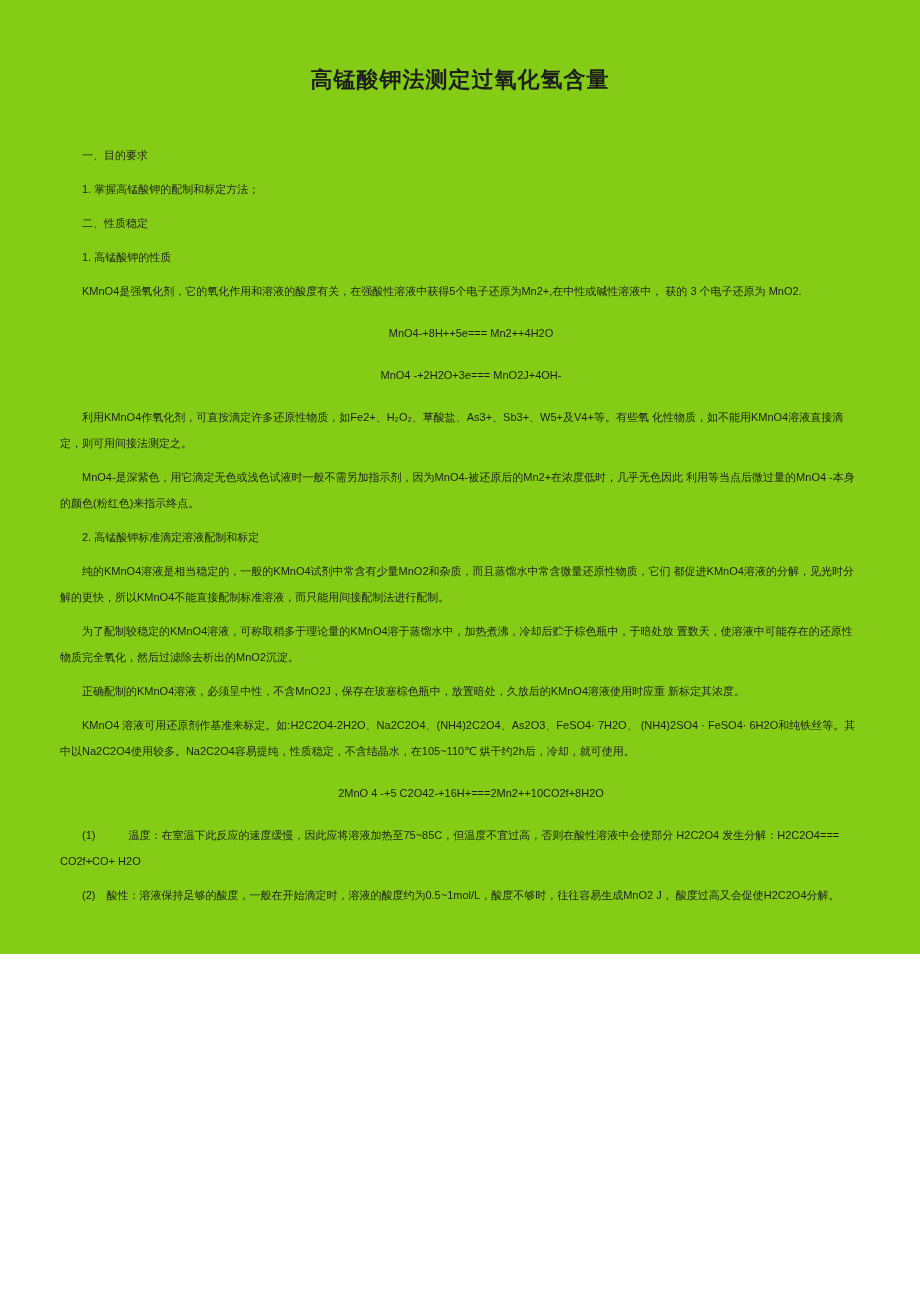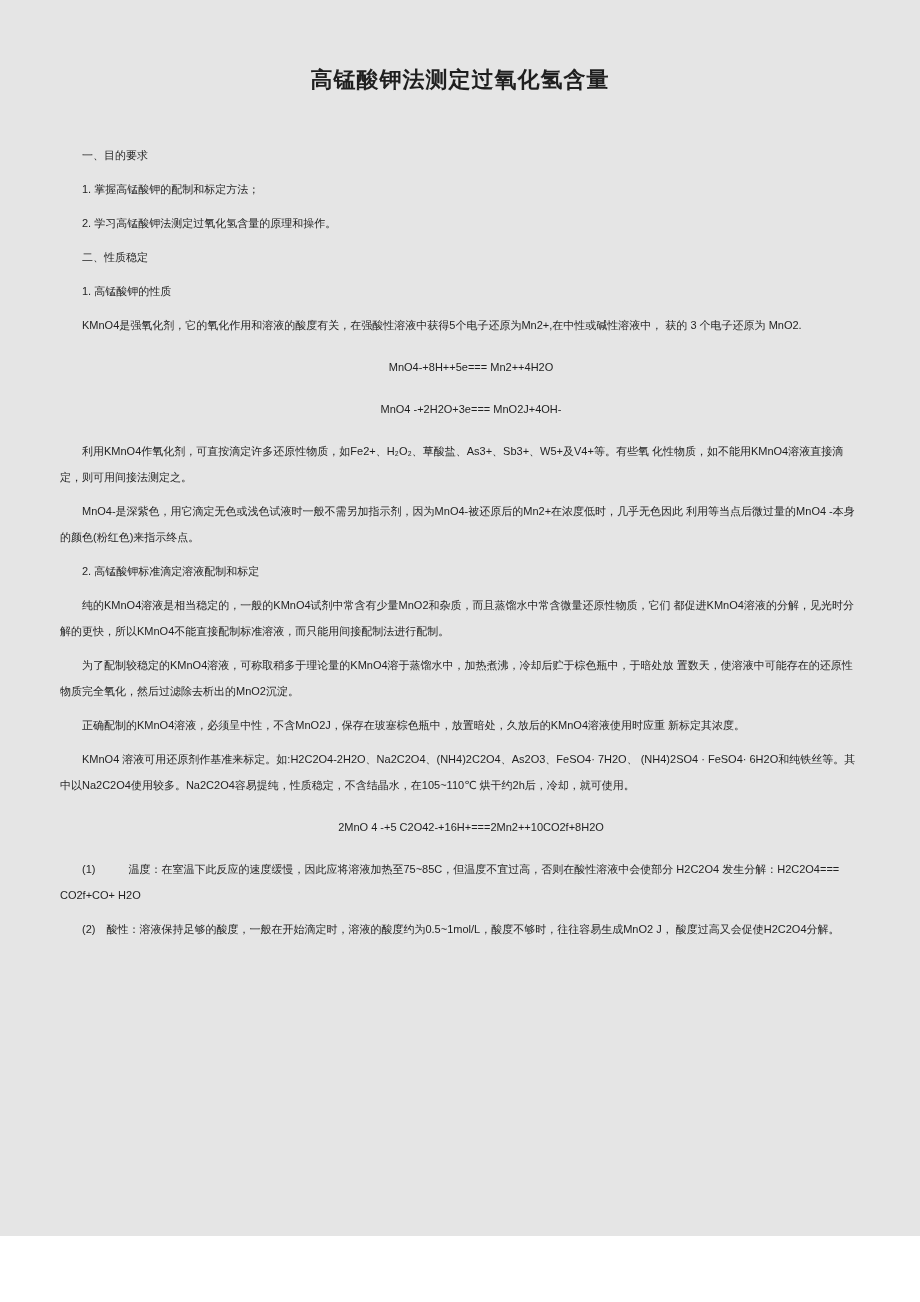--- a/index.html
+++ b/index.html
@@ -3,23 +3,23 @@
 <meta charset="utf-8">
 <style>
   html, body {
     margin: 0;
     padding: 0;
     background: #ffffff;
   }
   .page {
     position: relative;
     width: 920px;
-    height: 1236px;
+    height: 954px;
     margin: 0 auto;
-    background: #e5e5e5;
+    background: #84cc16;
     color: #1f1f1f;
     font-family: "Liberation Sans", "DejaVu Sans", sans-serif;
     box-sizing: border-box;
     padding: 64px 60px 0 60px;
     overflow: hidden;
   }
   .doc-title {
     font-size: 22px;
     font-weight: bold;
     text-align: center;
@@ -47,21 +47,20 @@
   }
 </style>
 </head>
 <body>
 
 <div class="page">
   <h1 class="doc-title">高锰酸钾法测定过氧化氢含量</h1>
   <div class="doc-body" id="doc-body">
       <div class="section-heading">一、目的要求</div>
       <div class="list-item">1. 掌握高锰酸钾的配制和标定方法；</div>
-      <div class="list-item">2. 学习高锰酸钾法测定过氧化氢含量的原理和操作。</div>
       <div class="section-heading">二、性质稳定</div>
       <div class="list-item">1. 高锰酸钾的性质</div>
       <div class="paragraph">KMnO4是强氧化剂，它的氧化作用和溶液的酸度有关，在强酸性溶液中获得5个电子还原为Mn2+,在中性或碱性溶液中， 获的 3 个电子还原为 MnO2.</div>
       <div class="equation">MnO4-+8H++5e=== Mn2++4H2O</div>
       <div class="equation">MnO4 -+2H2O+3e=== MnO2J+4OH-</div>
       <div class="paragraph">利用KMnO4作氧化剂，可直按滴定许多还原性物质，如Fe2+、H₂O₂、草酸盐、As3+、Sb3+、W5+及V4+等。有些氧 化性物质，如不能用KMnO4溶液直接滴定，则可用间接法测定之。</div>
       <div class="paragraph">MnO4-是深紫色，用它滴定无色或浅色试液时一般不需另加指示剂，因为MnO4-被还原后的Mn2+在浓度低时，几乎无色因此 利用等当点后微过量的MnO4 -本身的颜色(粉红色)来指示终点。</div>
       <div class="list-item">2. 高锰酸钾标准滴定溶液配制和标定</div>
       <div class="paragraph">纯的KMnO4溶液是相当稳定的，一般的KMnO4试剂中常含有少量MnO2和杂质，而且蒸馏水中常含微量还原性物质，它们 都促进KMnO4溶液的分解，见光时分解的更快，所以KMnO4不能直接配制标准溶液，而只能用间接配制法进行配制。</div>
       <div class="paragraph">为了配制较稳定的KMnO4溶液，可称取稍多于理论量的KMnO4溶于蒸馏水中，加热煮沸，冷却后贮于棕色瓶中，于暗处放 置数天，使溶液中可能存在的还原性物质完全氧化，然后过滤除去析出的MnO2沉淀。</div>

